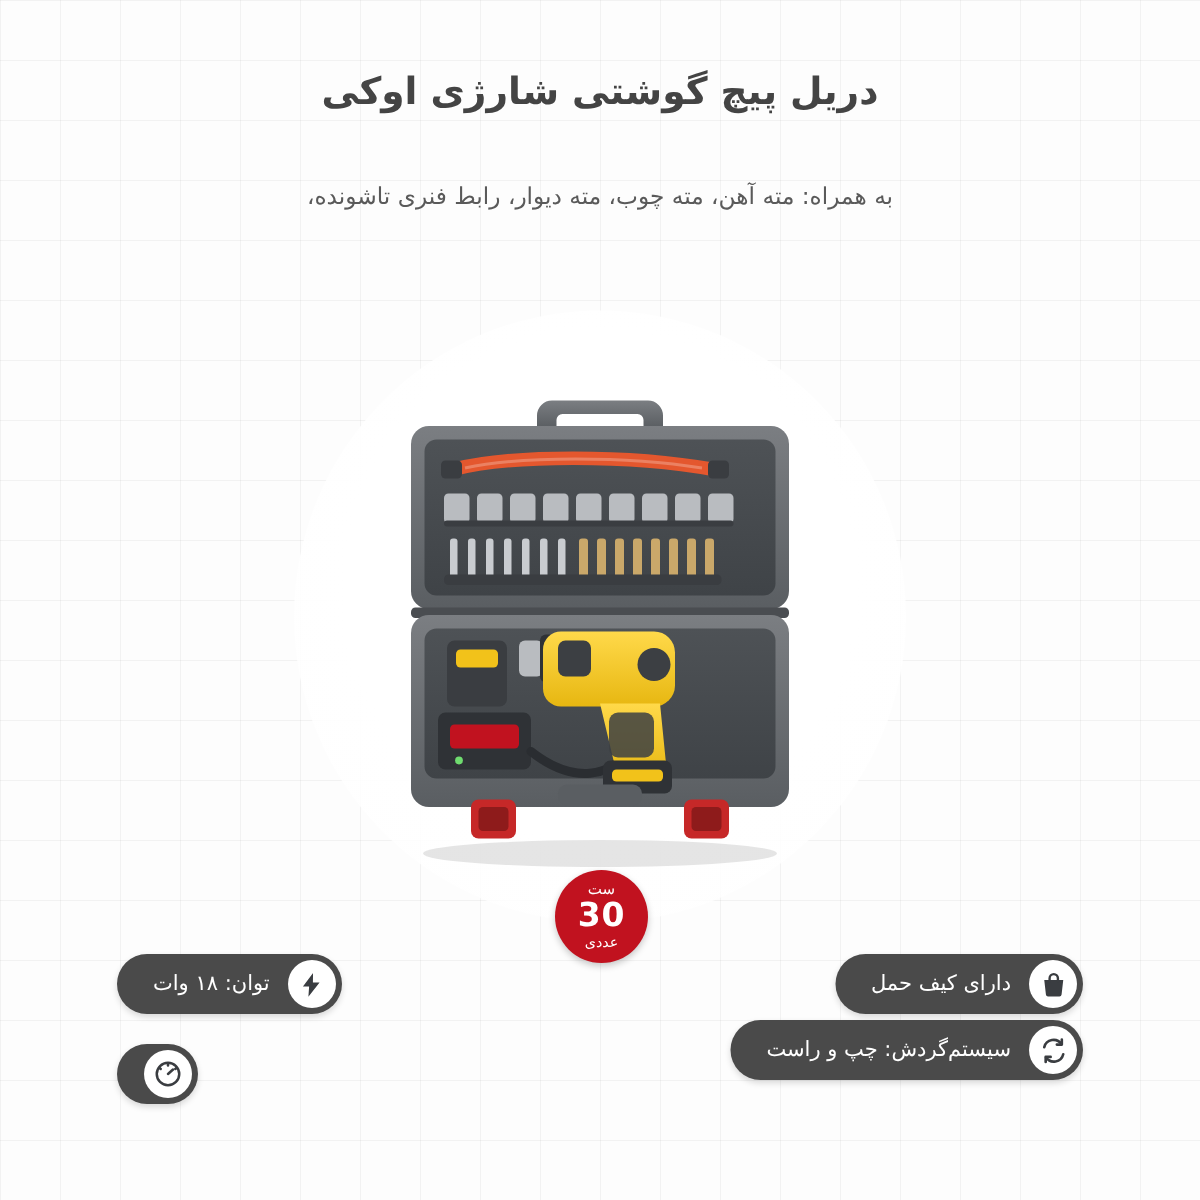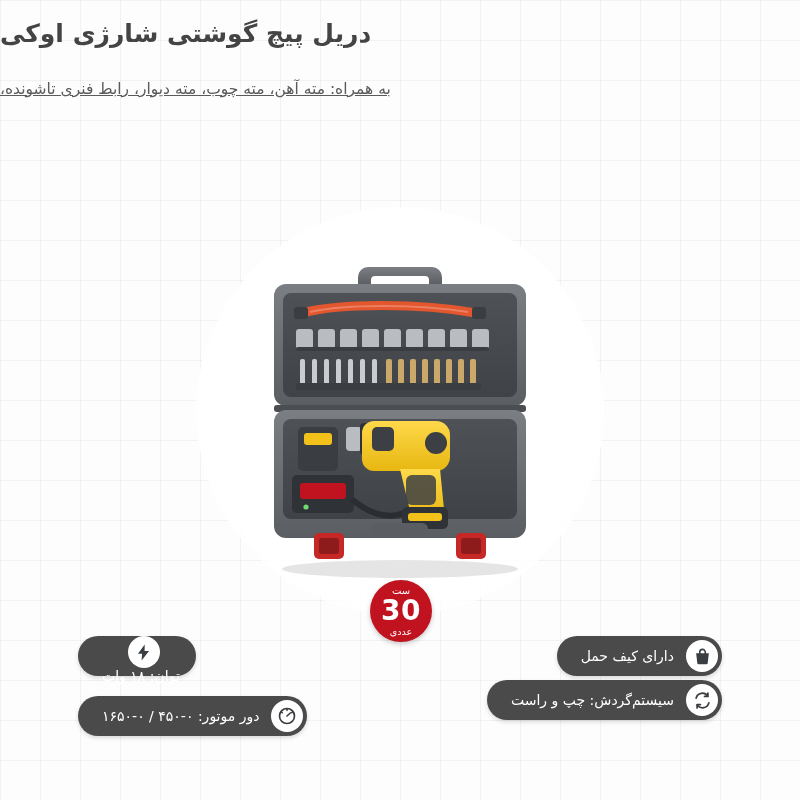--- a/index.html
+++ b/index.html
@@ -22,40 +22,39 @@
     background-image:
       linear-gradient(to right, rgba(0,0,0,0.045) 1px, transparent 1px),
       linear-gradient(to bottom, rgba(0,0,0,0.045) 1px, transparent 1px);
     background-size: 40px 40px;
     overflow: hidden;
   }
 
   
   .header {
     position: absolute;
-    top: 15px;
+    top: 42px;
     left: 0;
     right: 0;
-    text-align: left;
+    text-align: center;
   }
   .title-line {
     color: #444444;
     font-size: 25px;
     font-weight: bold;
     letter-spacing: 0px;
     line-height: 38px;
     direction: rtl;
   }
   .subtitle {
-    margin-top: 21px;
+    margin-top: 36px;
     color: #5a5a5a;
     font-size: 15.5px;
     line-height: 31px;
     direction: rtl;
-    text-decoration: underline;
   }
 
   
   .product-stage {
     position: absolute;
     top: 207px;
     left: 196px;
     width: 408px;
     height: 408px;
   }
@@ -88,21 +87,21 @@
     color: #ffffff;
     text-align: center;
     box-shadow: 0 2px 5px rgba(0,0,0,0.22);
     display: flex;
     flex-direction: column;
     justify-content: center;
     align-items: center;
     line-height: 1;
   }
   .badge .b-top { font-size: 10px; margin-bottom: 1px; }
-  .badge .b-num { font-size: 28px; font-weight: bold; letter-spacing: 0.5px; }
+  .badge .b-num { font-size: 22px; font-weight: bold; letter-spacing: 0.5px; }
   .badge .b-bot { font-size: 9.5px; margin-top: 2px; }
 
   
   .features {
     position: absolute;
     left: 0; right: 0;
     top: 630px;
     height: 130px;
   }
   .pill {
@@ -131,21 +130,21 @@
     background: #ffffff;
     display: flex;
     align-items: center;
     justify-content: center;
     flex: 0 0 auto;
   }
   .pill .p-icon svg { display: block; }
 
   
   .pill-bag    { right: 520px; top: 6px; justify-content: center;  }
-  .pill-power  { left: 78px;  top: 6px; flex-direction: column;   }
+  .pill-power  { left: 78px;  top: 6px;   }
   .pill-rot    { right: 520px; top: 50px; }
   .pill-rpm    { left: 78px;  top: 66px;  }
 
   
   .pill-bag, .pill-rot { right: 78px; }
   .pill-power, .pill-rpm { left: 78px; }
 </style>
 </head>
 <body>
 
@@ -317,17 +316,16 @@
     <div class="pill pill-rpm">
       <span class="p-icon">
         <svg width="20" height="20" viewBox="0 0 24 24" fill="none" stroke="#3a3d41" stroke-width="2" stroke-linecap="round">
           <circle cx="12" cy="12" r="9"></circle>
           <line x1="12" y1="12" x2="16" y2="8.4"></line>
           <line x1="12" y1="3.6" x2="12" y2="5.2"></line>
           <line x1="5" y1="7" x2="6.2" y2="8"></line>
           <line x1="19" y1="7" x2="17.8" y2="8"></line>
         </svg>
       </span>
-      <span class="p-label">دور موتور: ۰-۴۵۰ / ۰-۱۶۵۰</span>
     </div>
   </div>
 
 </div>
 
 </body></html>

